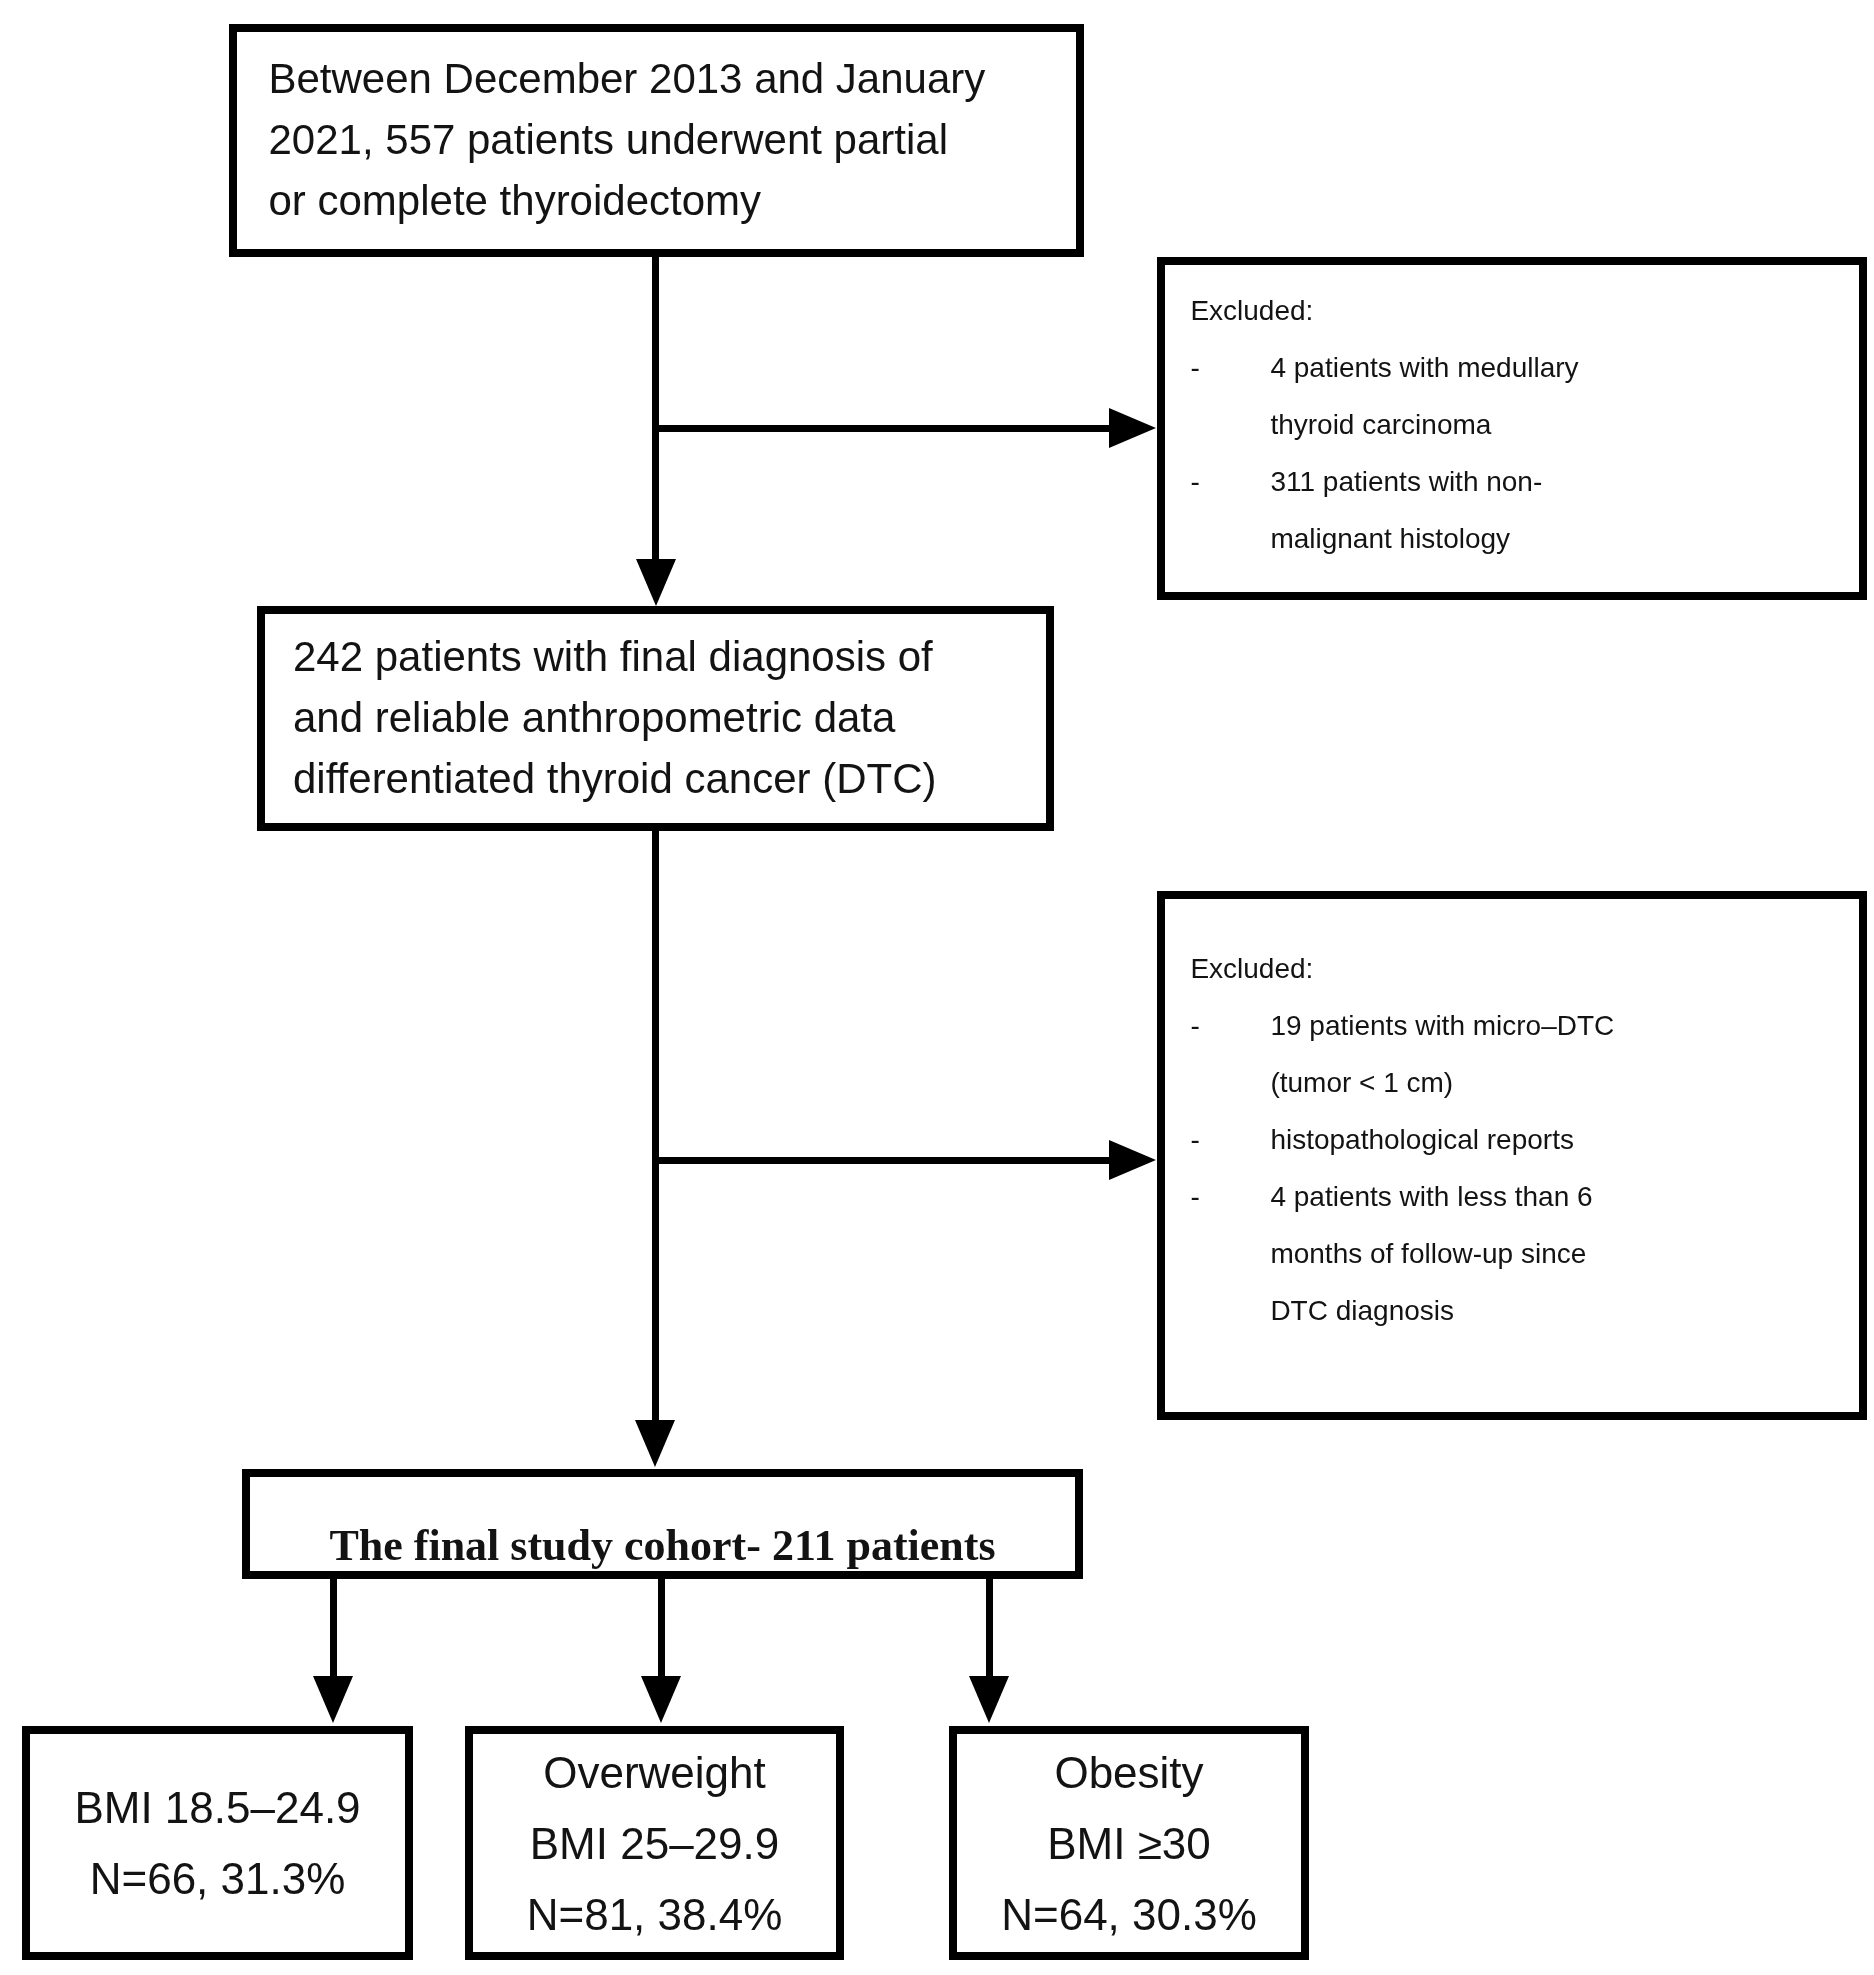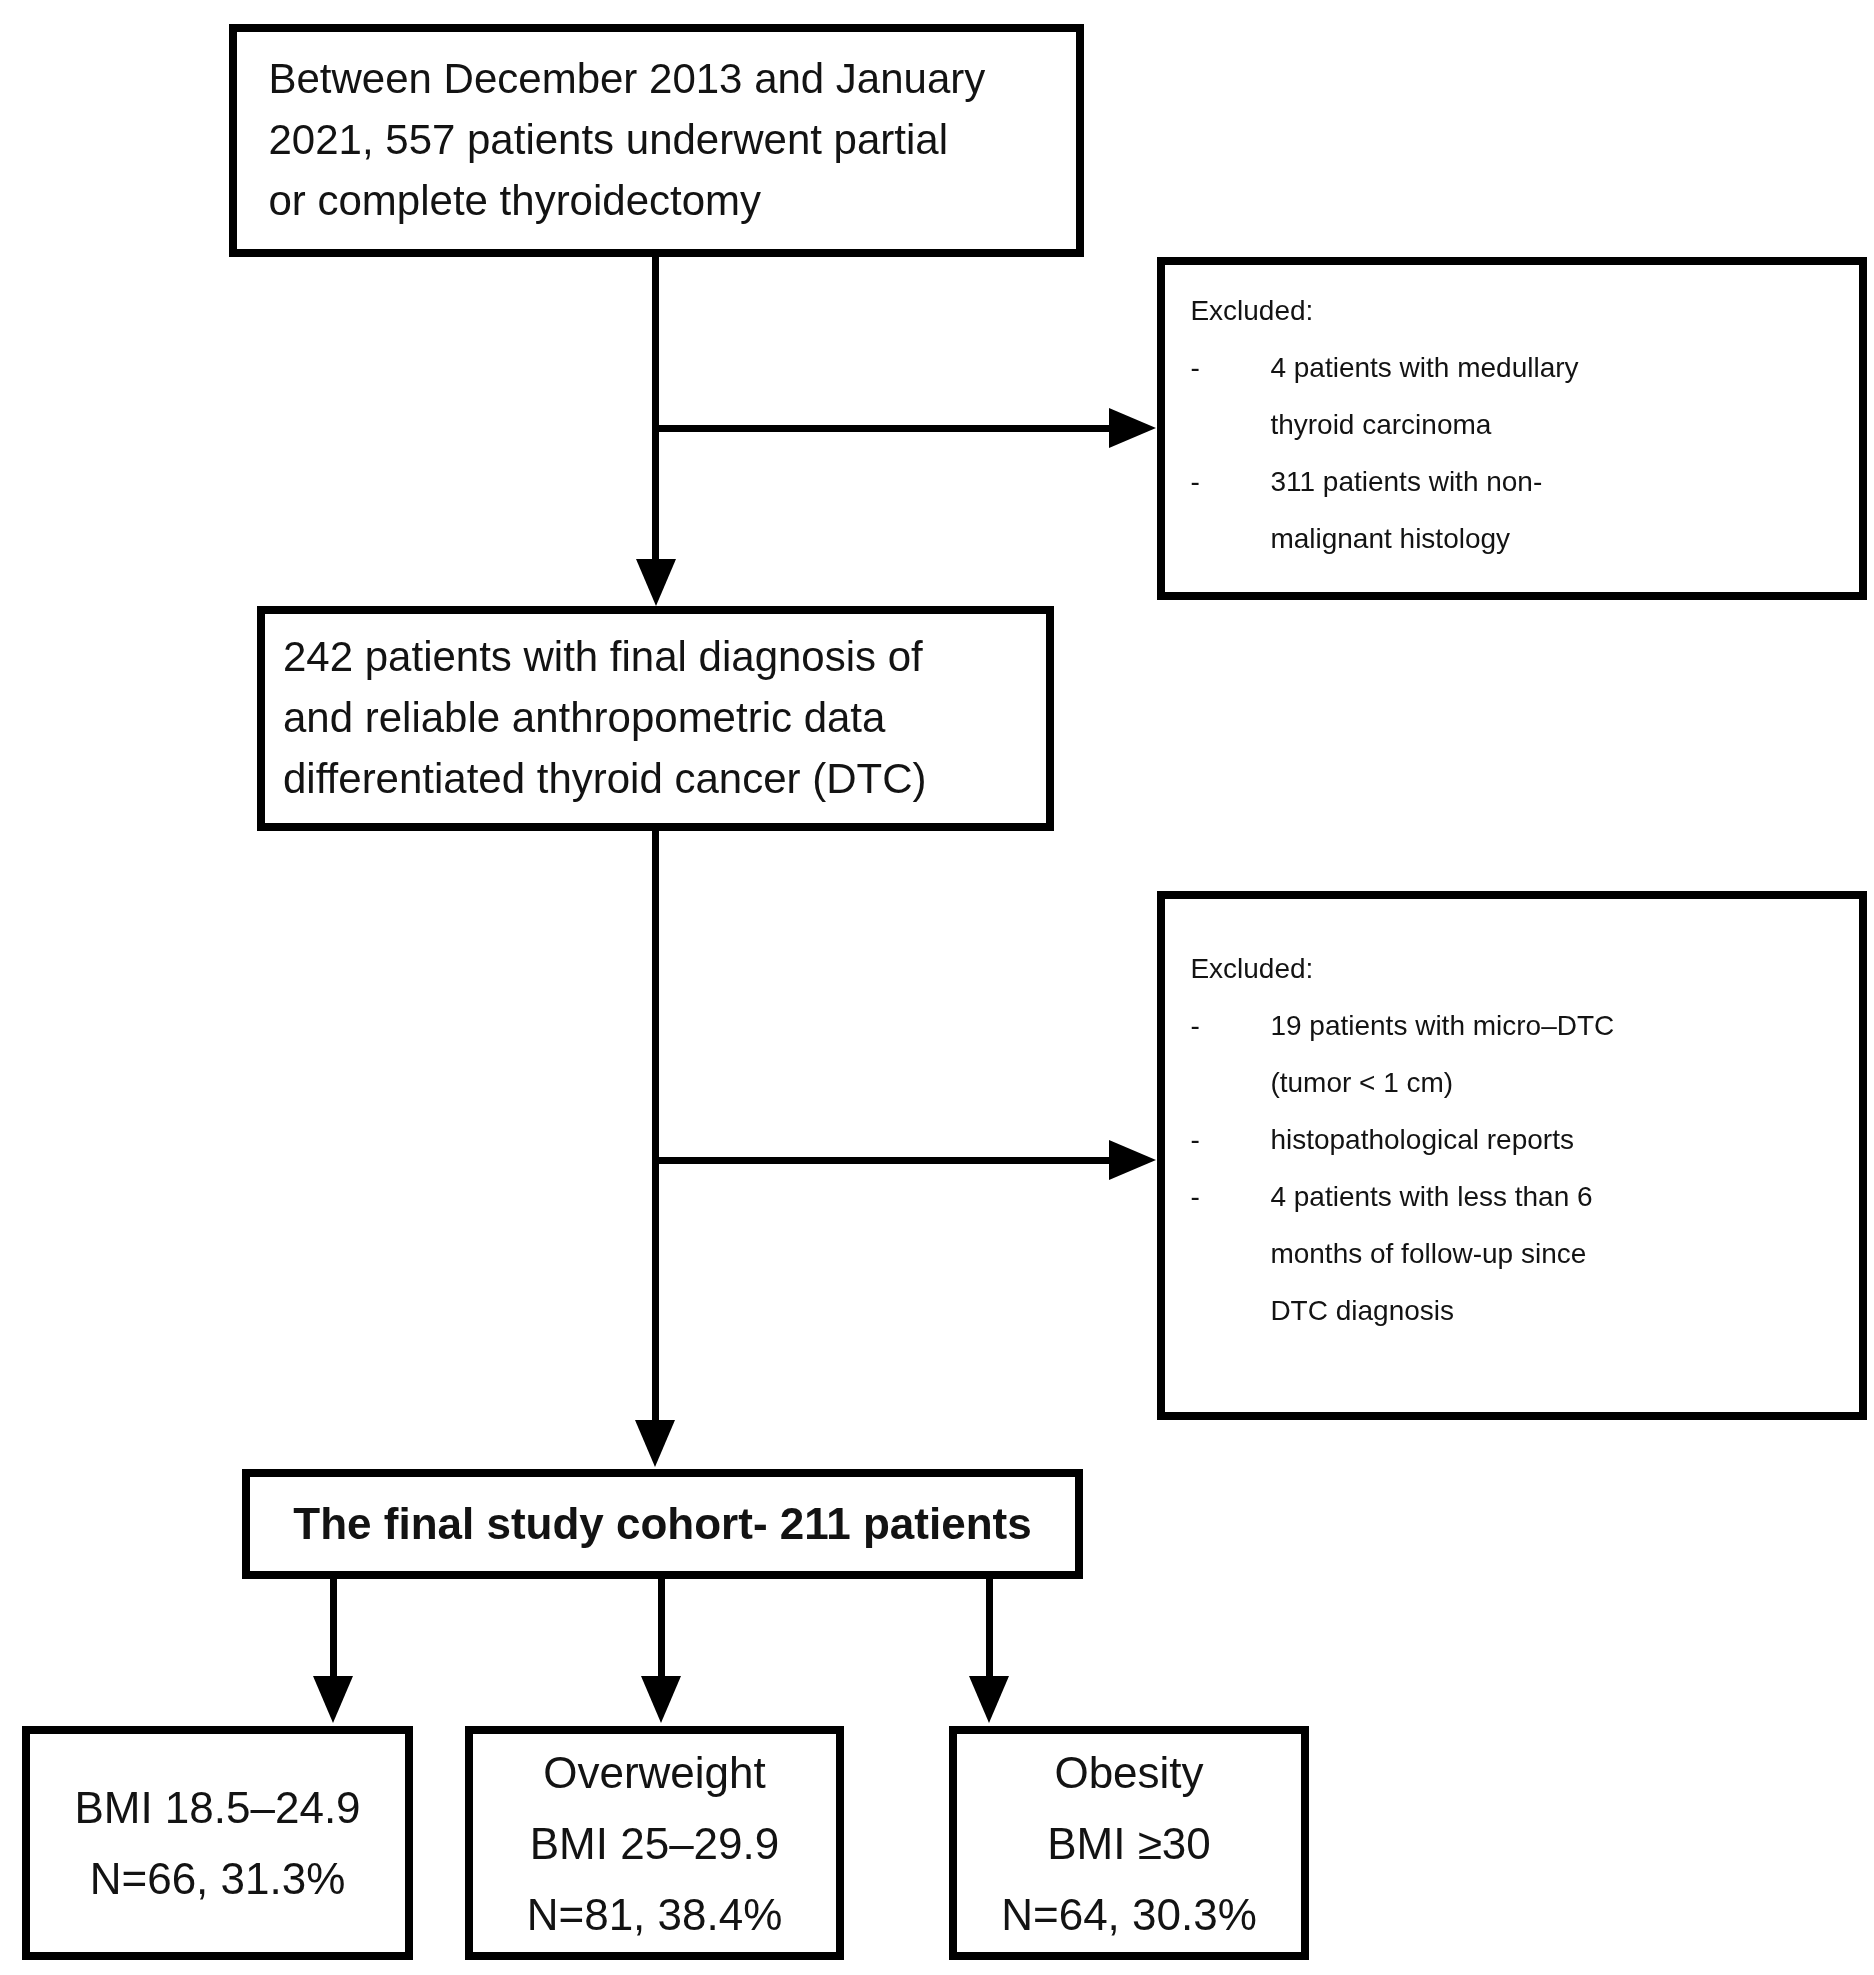--- a/index.html
+++ b/index.html
@@ -8,31 +8,31 @@
     width:1874px; height:1975px;
     font-family:"Liberation Sans","DejaVu Sans",sans-serif;
     color:#131313;
   }
   .canvas { position:relative; width:1874px; height:1975px; background:#ffffff; overflow:hidden; }
 
   .box { position:absolute; border:8.5px solid #000000; background:#ffffff; }
 
   .txt-std { font-size:42px; line-height:61px; }
   .pad-initial { padding:15.8px 30px 0 31.5px; }
-  .pad-dtc { padding:12px 24px 0 18px; }
+  .pad-dtc { padding:12px 24px 0 28px; }
   .line { white-space:nowrap; }
 
   .excl { font-size:28px; line-height:57px; }
   .excl-inner1 { padding:17px 12px 0 25.4px; }
   .excl-inner2 { padding:41px 12px 0 25.4px; }
   .bullet-row { display:flex; align-items:flex-start; }
   .bullet-marker { flex:0 0 80px; width:80px; }
   .bullet-text { flex:1 1 auto; }
 
-  .cohort-box { display:flex; align-items:center; justify-content:center; }
+  .cohort-box { display:flex; align-items:flex-end; justify-content:center;font-family:Liberation Serif, serif; }
   .cohort-text { font-size:44px; font-weight:bold; white-space:nowrap; }
 
   .group-box { display:flex; flex-direction:column; align-items:center; justify-content:center;
                text-align:center; font-size:44px; line-height:71px; }
 
   .vline { position:absolute; width:7.3px; background:#000000; }
   .hline { position:absolute; height:7.3px; background:#000000; }
   .arrow-down { position:absolute; width:0; height:0;
                 border-left:20.6px solid transparent; border-right:20.6px solid transparent;
                 border-top:47px solid #000000; }

